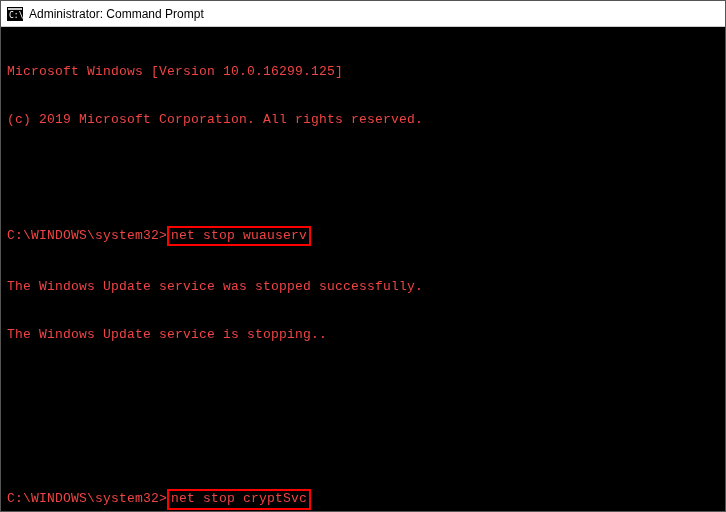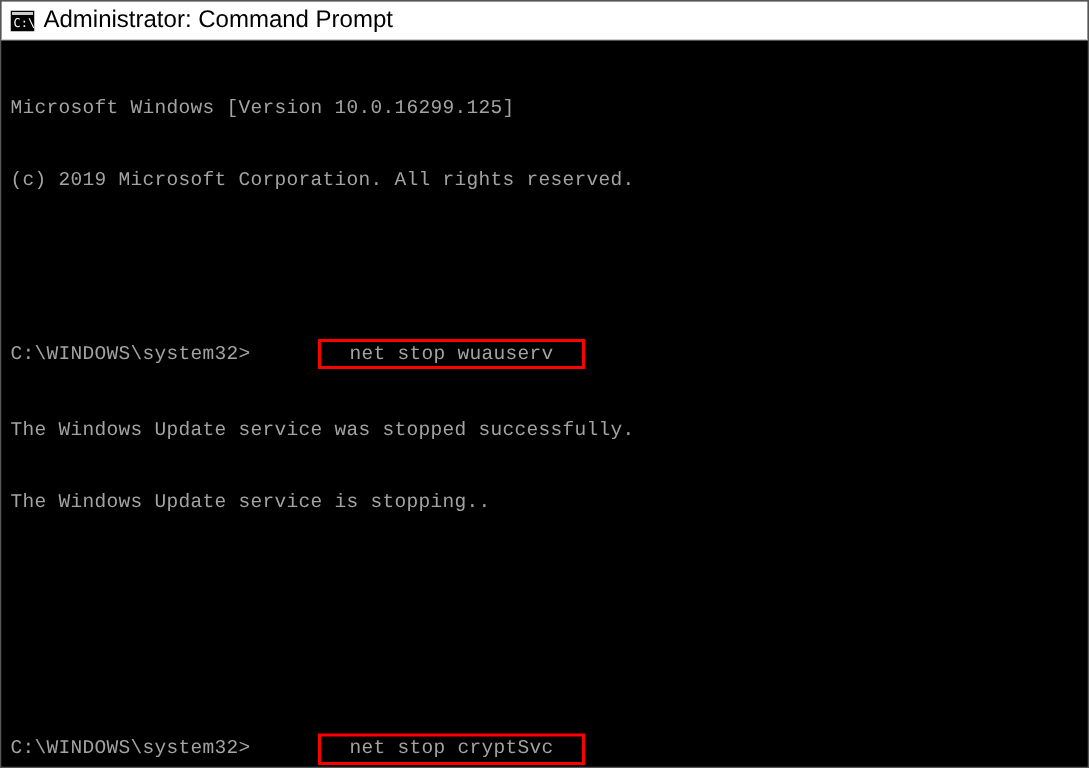--- a/index.html
+++ b/index.html
@@ -30,39 +30,38 @@
     }
     .titlebar-icon {
       width: 16px;
       height: 14px;
       display: flex;
       align-items: center;
       justify-content: center;
     }
     .titlebar-title {
       font-family: "Segoe UI", sans-serif;
-      font-size: 16px;
+      font-size: 12px;
       color: #000;
     }
     .terminal {
       flex: 1;
       background: #000;
-      color: #a3a3a3;
+      color: #ef4444;
       padding: 4px 6px;
       line-height: 1.25;
       white-space: pre;
       overflow: hidden;
       letter-spacing: 0.2px;
     }
     .line { display: block; }
     .hl {
       border: 2px solid #f00;
-      padding: 0 19px;
+      padding: 0 2px;
       display: inline-block;
-      margin-left: 45px;
     }
     .blank { height: 16px; }
   </style>
 </head>
 <body>
 
 <div class="window">
   <div class="titlebar">
     <span class="titlebar-icon">
       <svg width="16" height="14" viewBox="0 0 16 14">

